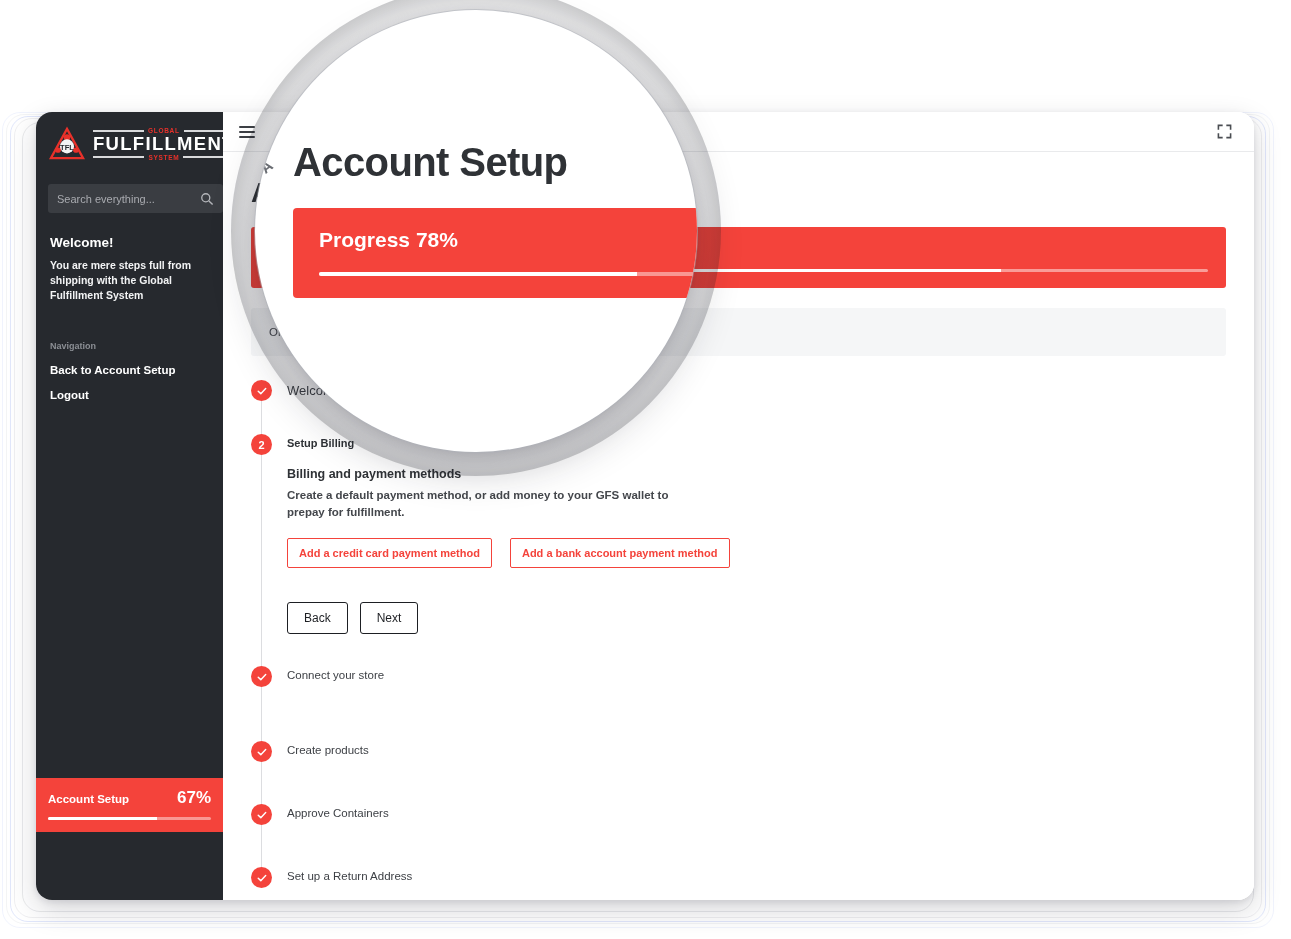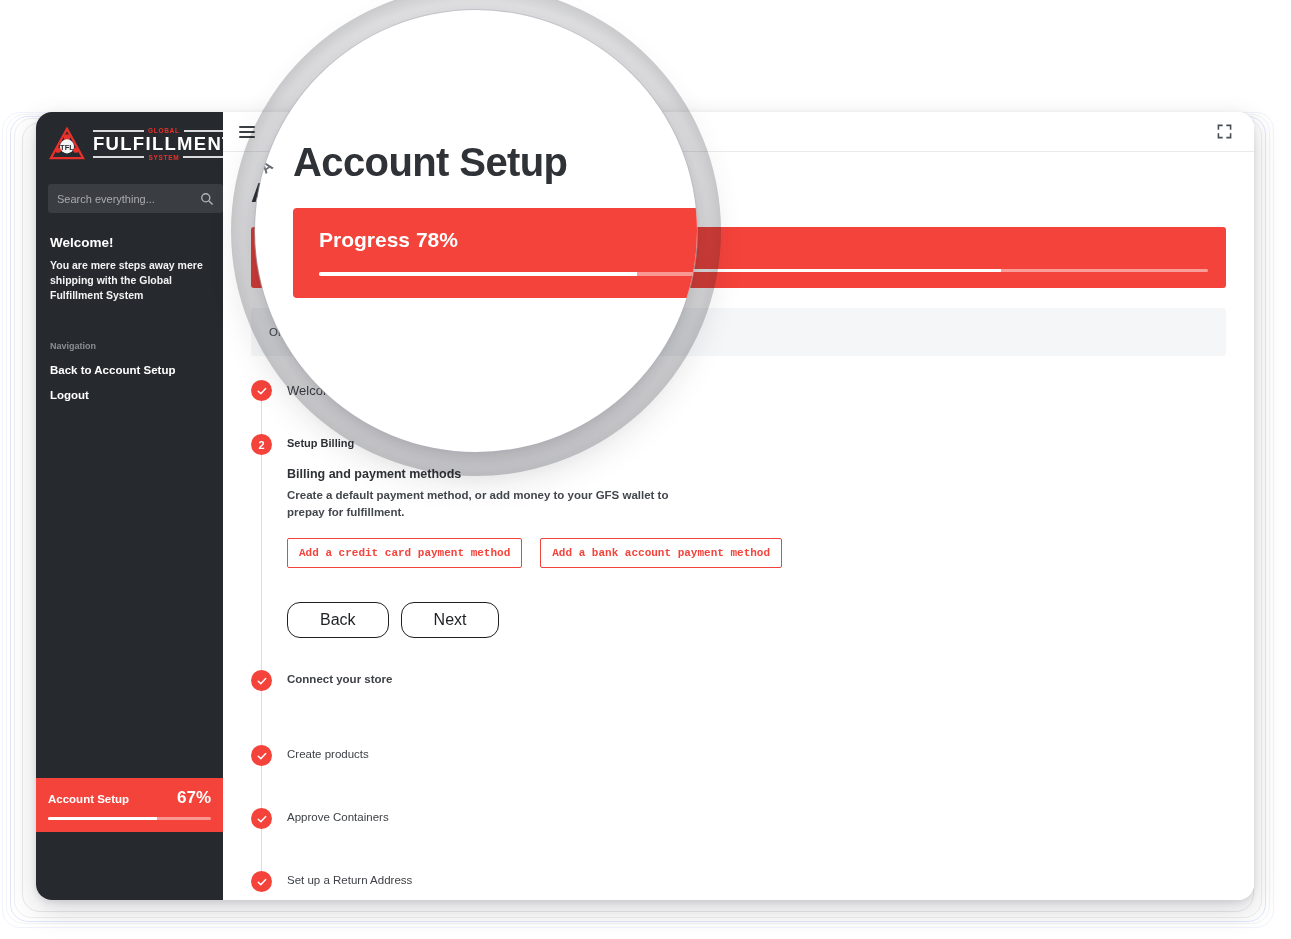--- a/index.html
+++ b/index.html
@@ -229,26 +229,26 @@
   .panel-p {
     margin-top: 6px; font-size: 11.5px; color: #44474c; line-height: 1.45;
     max-width: 400px;
     font-weight: bold;
   }
   .btn-row { margin-top: 18px; display: flex; gap: 18px; }
   .btn-outline-red {
     border: 1px solid #f4433b; background: #ffffff; color: #f4433b;
     font-size: 11px; font-weight: 700; padding: 8px 11px;
     border-radius: 2px; cursor: pointer;
-    font-family: Liberation Mono, monospace;
+    font-family: Liberation Sans, sans-serif;
   }
   .nav-btn-row { margin-top: 34px; display: flex; gap: 12px; }
   .btn-outline-dark {
     border: 1.6px solid #1d1f23; background: #ffffff; color: #1d1f23;
-    font-size: 16px; padding: 8px 32px; border-radius: 13px; cursor: pointer;
+    font-size: 12px; padding: 8px 16px; border-radius: 3px; cursor: pointer;
     font-family: "Liberation Sans", sans-serif;
   }
 
   
   .magnifier {
     position: absolute;
     left: 255px; top: 10px;
     width: 442px; height: 442px;
     border-radius: 50%;
     background: #ffffff;
@@ -348,21 +348,21 @@
         <span class="search-ico">
           <svg viewBox="0 0 16 16" width="14" height="14">
             <circle cx="6.6" cy="6.6" r="4.6" fill="none" stroke="#c9cbcf" stroke-width="1.5"></circle>
             <line x1="10.2" y1="10.2" x2="14.4" y2="14.4" stroke="#c9cbcf" stroke-width="1.6"></line>
           </svg>
         </span>
       </div>
 
       <div class="welcome-block">
         <div class="welcome-title">Welcome!</div>
-        <div class="welcome-sub">You are mere steps away mere shipping with the Global Fulfillment System</div>
+        <div class="welcome-sub">You are mere steps full from shipping with the Global Fulfillment System</div>
       </div>
 
       <div class="nav-label">Navigation</div>
       <a class="nav-item">Back to Account Setup</a>
       <a class="nav-item">Logout</a>
 
       <div class="acct-progress">
         <div class="acct-progress-row">
           <span class="acct-progress-label">Account Setup</span>
           <span class="acct-progress-pct">67%</span>
@@ -423,21 +423,21 @@
               <button class="btn-outline-red">Add a bank account payment method</button>
             </div>
 
             <div class="nav-btn-row">
               <button class="btn-outline-dark">Back</button>
               <button class="btn-outline-dark">Next</button>
             </div>
           </div>
         </div>
 
-        <div class="step" style="margin-top:34px;font-weight:bold;">
+        <div class="step" style="margin-top:34px;">
           <span class="marker">
             <svg viewBox="0 0 14 14">
                 <path d="M2.6 7.3 L5.6 10.1 L11.3 4.2" fill="none" stroke="#ffffff" stroke-width="1.7" stroke-linecap="round" stroke-linejoin="round"></path>
               </svg>
           </span>
           <div class="step-title" style="font-size:11.5px;">Connect your store</div>
         </div>
 
         <div class="step" style="margin-top:45px;">
           <span class="marker">

